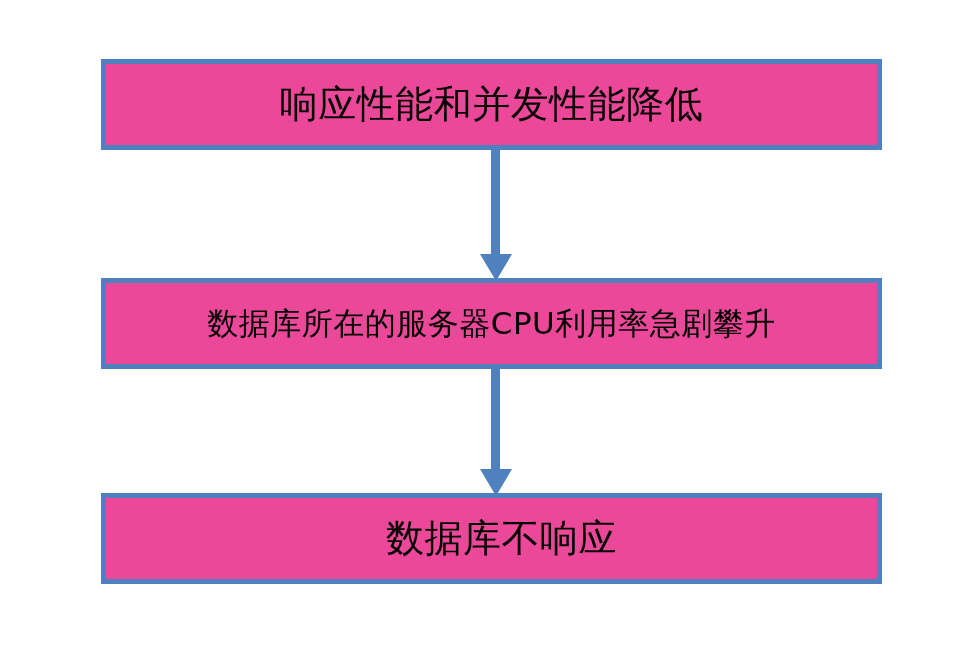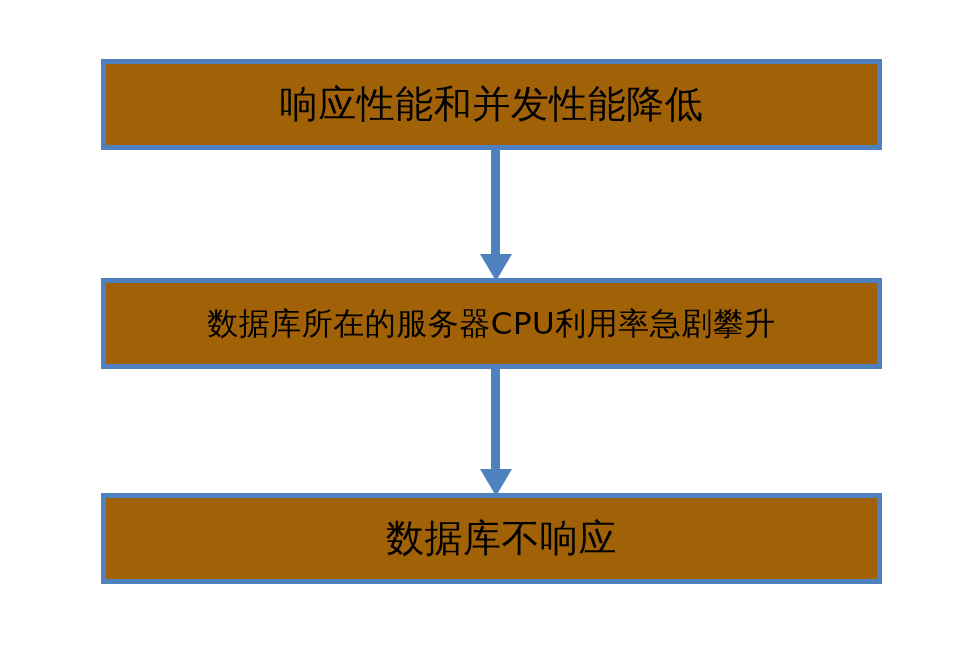--- a/index.html
+++ b/index.html
@@ -22,21 +22,21 @@
     top: 0;
     width: 978px;
     height: 650px;
     background: #ffffff;
   }
 
   
   .flow-box {
     position: absolute;
     box-sizing: border-box;
-    background: #a16207;
+    background: #ec4899;
     display: flex;
     align-items: center;
     justify-content: center;
     border-style: solid;
   }
 
   .flow-box .box-label {
     display: block;
     white-space: nowrap;
     color: #000000;

